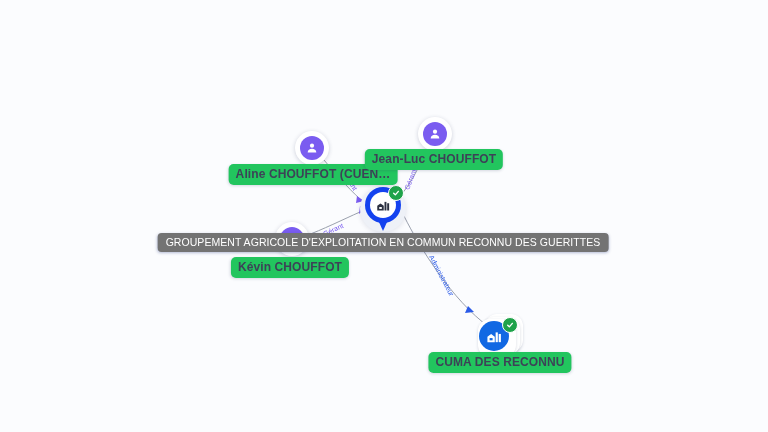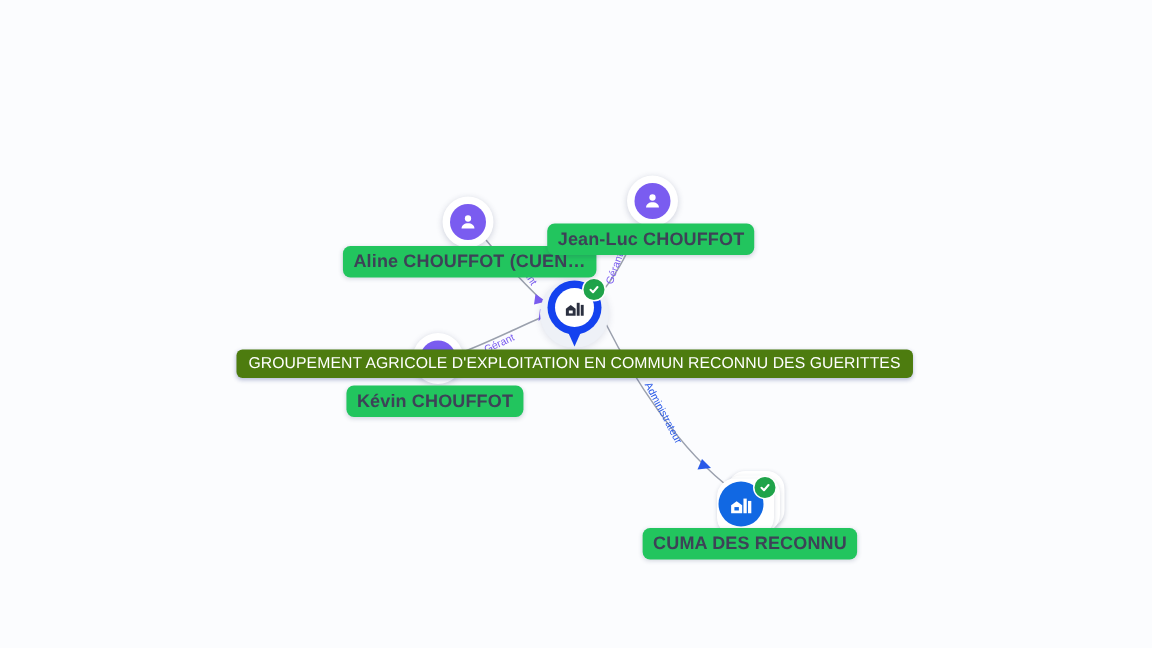--- a/index.html
+++ b/index.html
@@ -90,21 +90,21 @@
     font-size:12px;
     letter-spacing:.1px;
     padding:3px 7px 4px 7px;
     border-radius:5px;
     white-space:nowrap;
     box-shadow:0 1px 3px rgba(40,50,90,.18);
     font-weight:bold;
   }
   .lbl-selected{
     position:absolute;transform:translate(-50%,0);
-    background:#4d7c0f;
+    background:#737373;
     color:#ffffff;
     font-size:10.5px;
     letter-spacing:.05px;
     padding:3px 8px 4px 8px;
     border-radius:4px;
     white-space:nowrap;
     box-shadow:0 1px 3px rgba(20,40,120,.3);
     z-index:40;
   }
 

